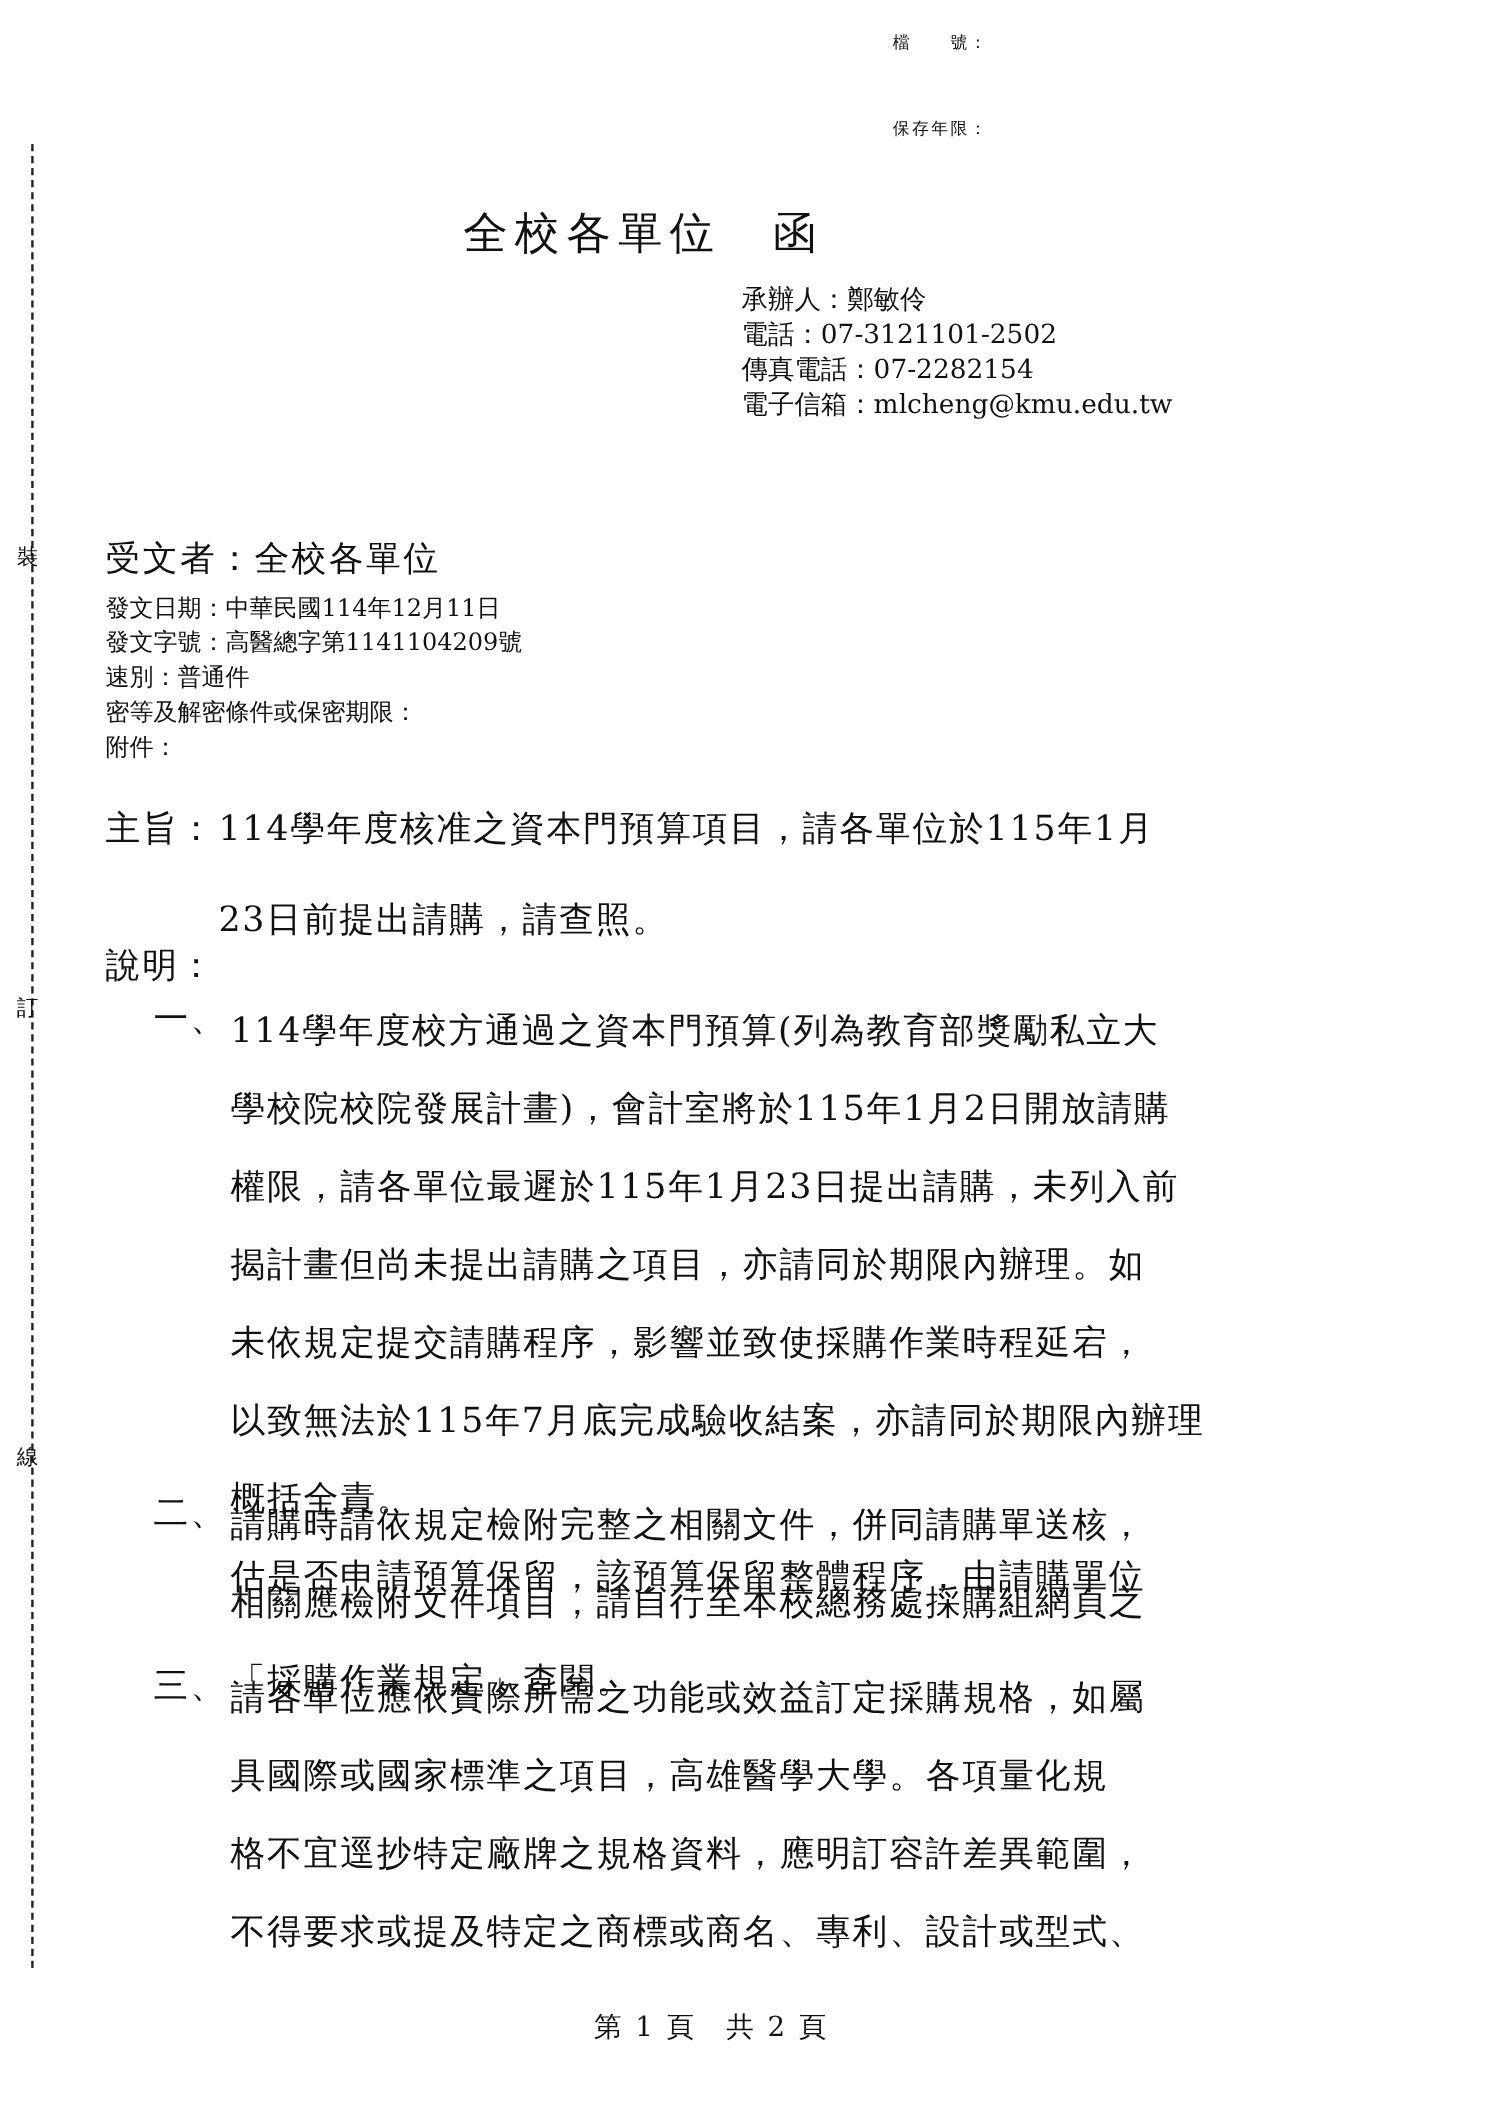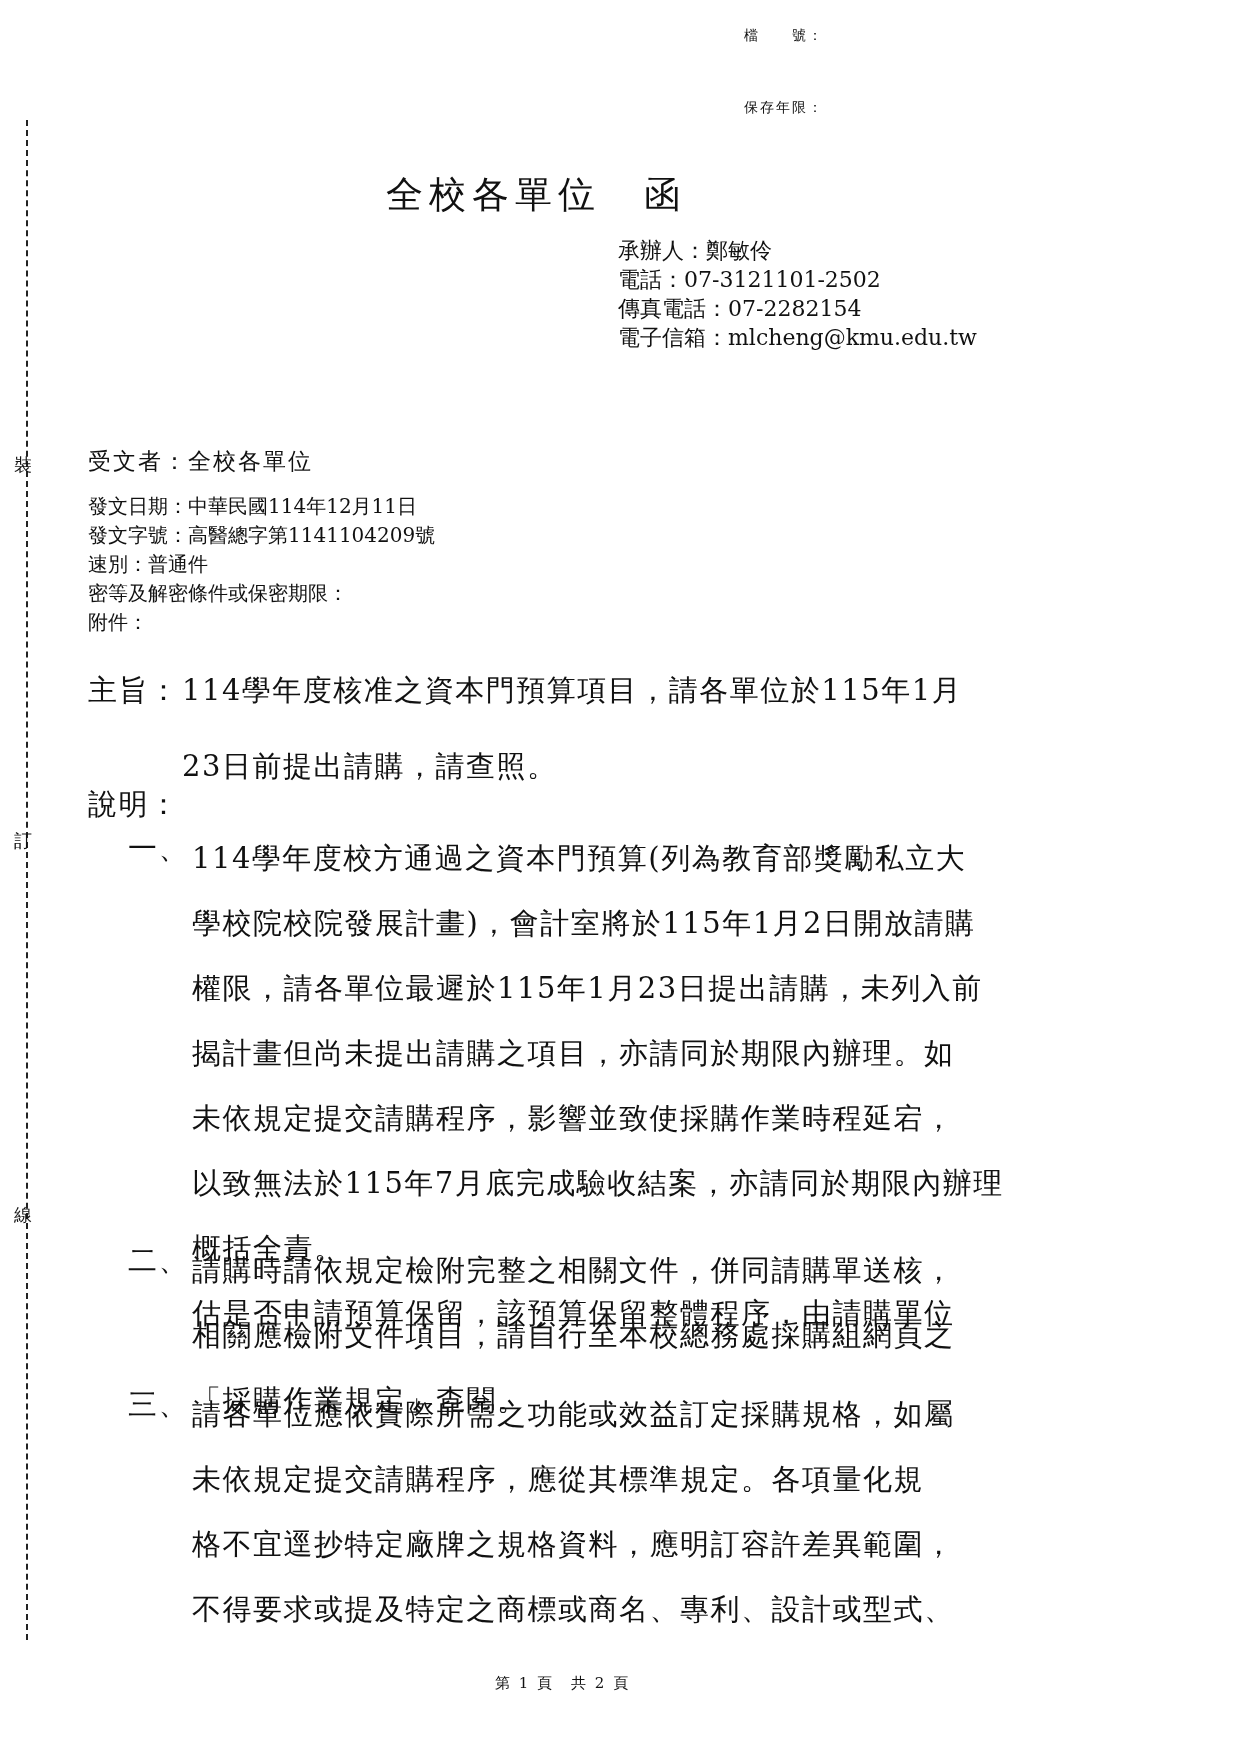--- a/index.html
+++ b/index.html
@@ -5,27 +5,27 @@
   html, body { margin:0; padding:0; background:#ffffff; }
   body { width:1242px; height:1753px; position:relative; overflow:hidden;
          font-family:"DejaVu Serif","Liberation Serif",serif; color:#111; }
   .abs { position:absolute; white-space:nowrap; }
   .binding-line { position:absolute; left:26px; top:120px; width:0; height:1520px;
                   border-left:2px dashed #222; }
   .margin-mark { position:absolute; left:14px; font-size:18px; line-height:18px; }
   .archive { font-size:14px; letter-spacing:2px; }
   .title { font-size:37px; letter-spacing:6px; }
   .contact { font-size:22px; line-height:29px; }
-  .recipient { font-size:23px; letter-spacing:2px; }
+  .recipient { font-size:29px; letter-spacing:2px; }
   .meta { font-size:20px; line-height:29px; }
   .body-lg { font-size:29px; line-height:45px; letter-spacing:1.5px; }
   .para { position:absolute; left:128px; width:960px; }
   .para .num { position:absolute; left:0; top:0; }
   .para .line { display:block; padding-left:64px; height:65px; line-height:65px; }
-  .footer { font-size:15px; letter-spacing:2px; }
+  .footer { font-size:23px; letter-spacing:2px; }
 </style>
 </head>
 <body>
 
 <div class="binding-line"></div>
 <div class="margin-mark" style="top:456px;">裝</div>
 <div class="margin-mark" style="top:832px;">訂</div>
 <div class="margin-mark" style="top:1206px;">線</div>
 
 <div class="abs archive" style="left:744px; top:27px;">檔　　號：</div>
@@ -71,18 +71,18 @@
 <div class="para body-lg" style="top:1238px;">
   <span class="num">二、</span>
   <span class="line">請購時請依規定檢附完整之相關文件，併同請購單送核，</span>
   <span class="line">相關應檢附文件項目，請自行至本校總務處採購組網頁之</span>
   <span class="line">「採購作業規定」查閱。</span>
 </div>
 
 <div class="para body-lg" style="top:1382px;">
   <span class="num">三、</span>
   <span class="line">請各單位應依實際所需之功能或效益訂定採購規格，如屬</span>
-  <span class="line">未依規定提交請購程序，應從其標準規定。各項量化規</span>
+  <span class="line">具國際或國家標準之項目，高雄醫學大學。各項量化規</span>
   <span class="line">格不宜逕抄特定廠牌之規格資料，應明訂容許差異範圍，</span>
   <span class="line">不得要求或提及特定之商標或商名、專利、設計或型式、</span>
 </div>
 
 <div class="abs footer" style="left:495px; top:1674px;">第 1 頁　共 2 頁</div>
 
 </body></html>

